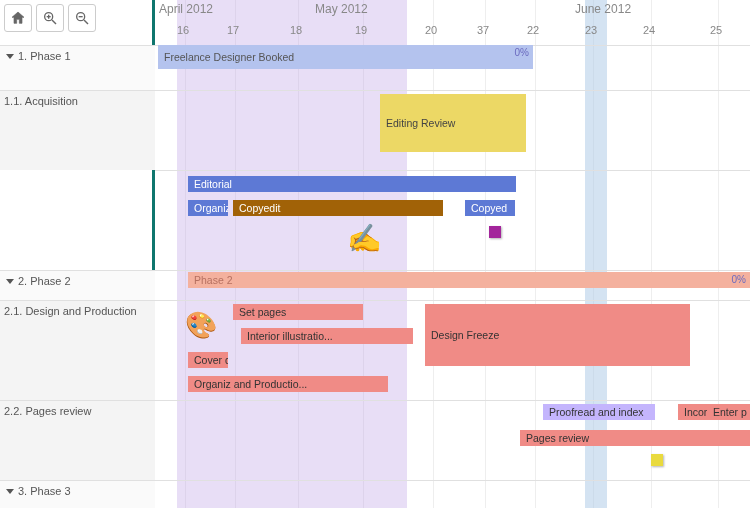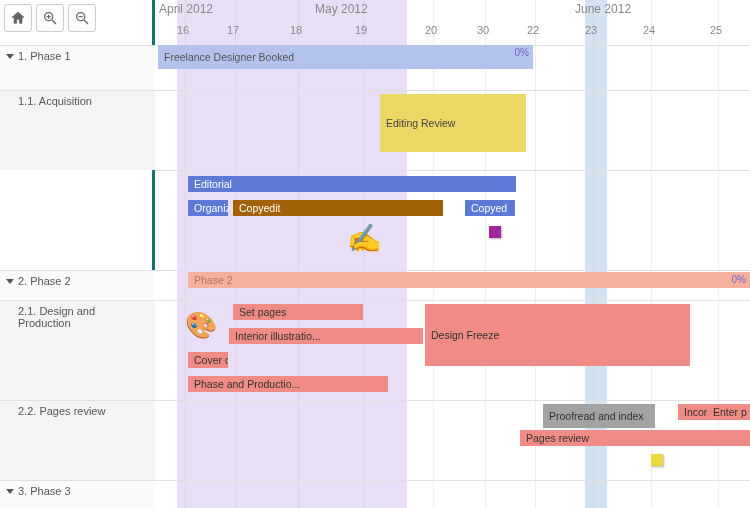--- a/index.html
+++ b/index.html
@@ -47,21 +47,21 @@
   position: absolute;
   left: 0;
   width: 155px;
   border-top: 1px solid #e0e0e0;
   padding: 4px 6px;
   background: #fafafa;
   display:flex;
   align-items:flex-start;
   gap:4px;
 }
-.row-label.sub { background:#f4f4f4; padding-left: 18px; }
+.row-label.sub { background:#f4f4f4; padding-left: 4px; }
 .caret {
   width:0;height:0;
   border-left:4px solid transparent;
   border-right:4px solid transparent;
   border-top:5px solid #555;
   margin-top:4px;
 }
 .timeline-header {
   position: absolute;
   left: 155px; top: 0;
@@ -138,21 +138,21 @@
 
   <div class="timeline-header" id="timeline-header">
       <div class="month-label" style="left: 4px;">April 2012</div>
       <div class="month-label" style="left: 160px;">May 2012</div>
       <div class="month-label" style="left: 420px;">June 2012</div>
       <div class="week-label" style="left: 22px;">16</div>
       <div class="week-label" style="left: 72px;">17</div>
       <div class="week-label" style="left: 135px;">18</div>
       <div class="week-label" style="left: 200px;">19</div>
       <div class="week-label" style="left: 270px;">20</div>
-      <div class="week-label" style="left: 322px;">30</div>
+      <div class="week-label" style="left: 322px;">37</div>
       <div class="week-label" style="left: 372px;">22</div>
       <div class="week-label" style="left: 430px;">23</div>
       <div class="week-label" style="left: 488px;">24</div>
       <div class="week-label" style="left: 555px;">25</div>
     </div>
 
   <div class="sidebar" id="sidebar">
       <div class="row-label" style="top: 45px; height: 45px;">
         <div class="caret"></div>
         <span>1. Phase 1</span>
@@ -206,30 +206,30 @@
       <div class="bar" style="left: 33px; top: 227px; width: 562px; height: 16px; background: rgb(244, 177, 158); color: rgb(182, 112, 96);">
         <span>Phase 2</span>
         <span class="pct">0%</span>
       </div>
       <div class="bar" style="left: 270px; top: 259px; width: 265px; height: 62px; background: rgb(240, 139, 134); color: rgb(51, 51, 51);">
         <span>Design Freeze</span>
       </div>
       <div class="bar" style="left: 78px; top: 259px; width: 130px; height: 16px; background: rgb(240, 139, 134); color: rgb(51, 51, 51);">
         <span>Set pages</span>
       </div>
-      <div class="bar" style="left: 74px; top: 283px; width: 194px; height: 16px; background: rgb(240, 139, 134); color: rgb(51, 51, 51);">
+      <div class="bar" style="left: 86px; top: 283px; width: 172px; height: 16px; background: rgb(240, 139, 134); color: rgb(51, 51, 51);">
         <span>Interior illustratio...</span>
       </div>
       <div class="bar" style="left: 33px; top: 307px; width: 40px; height: 16px; background: rgb(240, 139, 134); color: rgb(51, 51, 51);">
         <span>Cover d</span>
       </div>
       <div class="bar" style="left: 33px; top: 331px; width: 200px; height: 16px; background: rgb(240, 139, 134); color: rgb(51, 51, 51);">
-        <span>Phase and Productio...</span>
-      </div>
-      <div class="bar" style="left: 388px; top: 359px; width: 112px; height: 24px; background: #a3a3a3; color: rgb(51, 51, 51);">
+        <span>Organiz and Productio...</span>
+      </div>
+      <div class="bar" style="left: 388px; top: 359px; width: 112px; height: 16px; background: #c4b5fd; color: rgb(51, 51, 51);">
         <span>Proofread and index</span>
       </div>
       <div class="bar" style="left: 523px; top: 359px; width: 40px; height: 16px; background: rgb(240, 139, 134); color: rgb(51, 51, 51);">
         <span>Incorpo</span>
       </div>
       <div class="bar" style="left: 552px; top: 359px; width: 43px; height: 16px; background: rgb(240, 139, 134); color: rgb(51, 51, 51);">
         <span>Enter p</span>
       </div>
       <div class="bar" style="left: 365px; top: 385px; width: 230px; height: 16px; background: rgb(240, 139, 134); color: rgb(51, 51, 51);">
         <span>Pages review</span>

